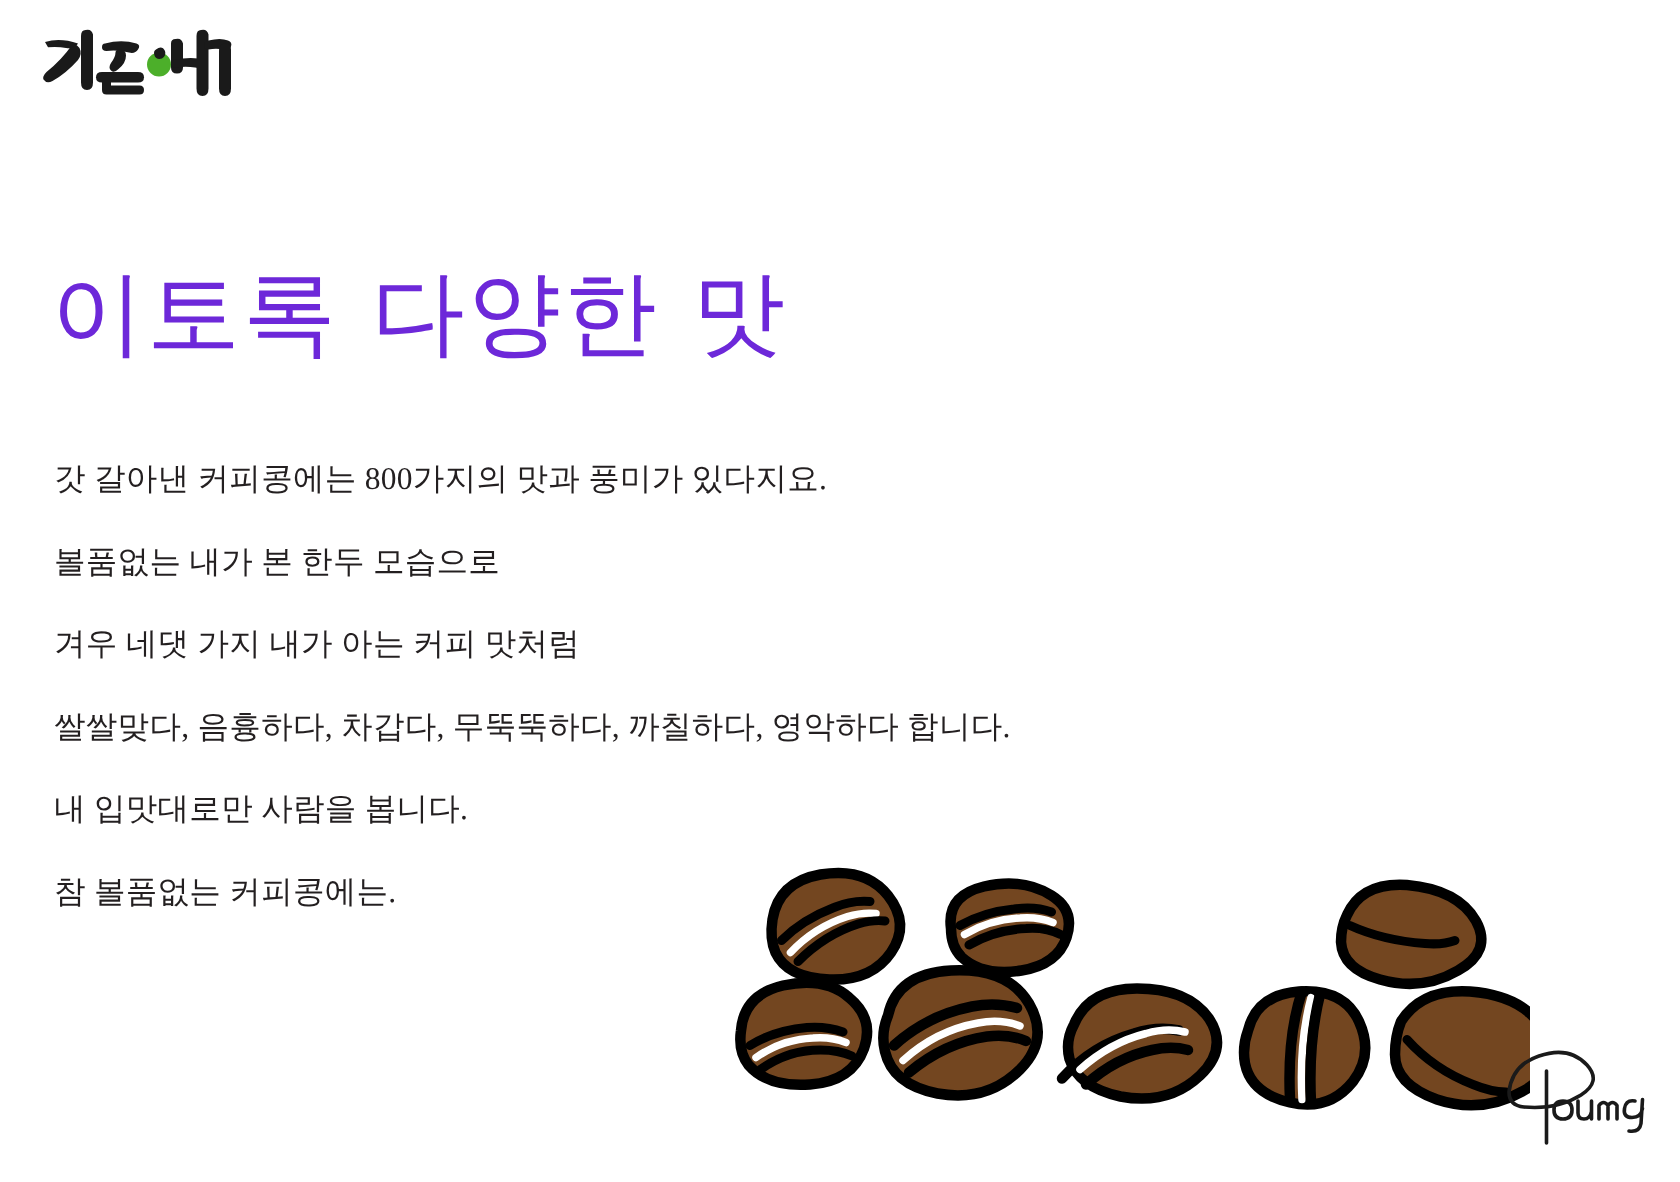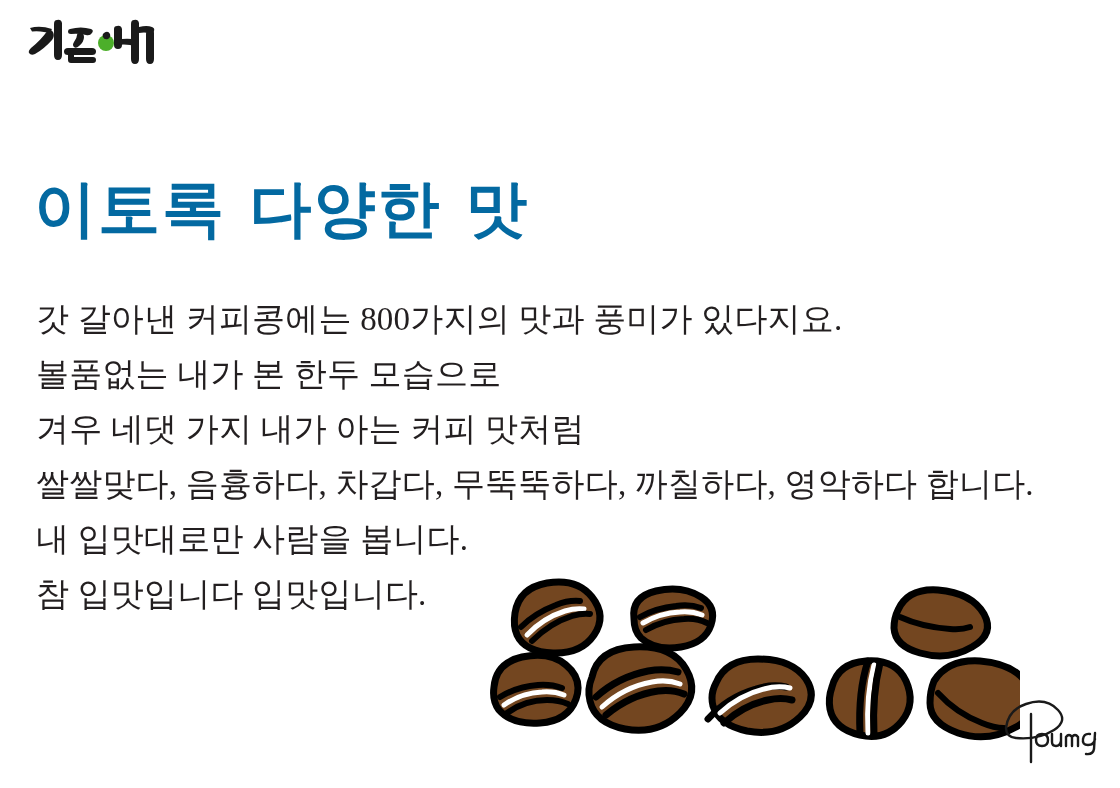--- a/index.html
+++ b/index.html
@@ -34,37 +34,37 @@
     overflow: hidden;
   }
 
   
   #page-title {
     position: absolute;
     left: 34px;
     top: 128px;
     font-family: "DejaVu Sans", "Liberation Sans", sans-serif;
     font-size: 62px;
-    font-weight: 700;
+    font-weight: 400;
     letter-spacing: 2px;
     line-height: 1.25;
-    color: #0369a1;
+    color: #6d28d9;
     white-space: nowrap;
   }
 
   
   #body-copy {
     position: absolute;
     left: 36px;
     top: 292px;
     width: 1000px;
   }
   .body-line {
     font-family: "Liberation Serif", "DejaVu Serif", serif;
-    font-size: 33px;
+    font-size: 21px;
     line-height: 55px;
     color: #231f20;
     white-space: nowrap;
     letter-spacing: 0.2px;
   }
 
   
   #beans {
     position: absolute;
     left: 480px;
@@ -123,21 +123,21 @@
 </div>
 
 <h1 id="page-title">이토록 다양한 맛</h1>
 
 <div id="body-copy">
   <div class="body-line">갓 갈아낸 커피콩에는 800가지의 맛과 풍미가 있다지요.</div>
   <div class="body-line">볼품없는 내가 본 한두 모습으로</div>
   <div class="body-line">겨우 네댓 가지 내가 아는 커피 맛처럼</div>
   <div class="body-line">쌀쌀맞다, 음흉하다, 차갑다, 무뚝뚝하다, 까칠하다, 영악하다 합니다.</div>
   <div class="body-line">내 입맛대로만 사람을 봅니다.</div>
-  <div class="body-line">참 입맛입니다 입맛입니다.</div>
+  <div class="body-line">참 볼품없는 커피콩에는.</div>
 </div>
 
 <div id="beans">
   <svg width="540" height="210" viewBox="0 0 540 210" xmlns="http://www.w3.org/2000/svg" aria-hidden="true">
     <g fill="#734620" stroke="#000000" stroke-width="7" stroke-linejoin="round" stroke-linecap="round">
 
       <g>
         <path d="M35 58 q4 -25 32 -30 q30 -5 45 14 q15 19 2 38 q-13 19 -41 18 q-28 -1 -36 -18 q-4 -9 -2 -22 z"></path>
         <path d="M41 72 q14 -14 35 -22 q12 -5 24 -4" fill="none" stroke-width="6"></path>
         <path d="M47 80 q16 -17 38 -24 q10 -3 19 -2" fill="none" stroke="#ffffff" stroke-width="5"></path>

